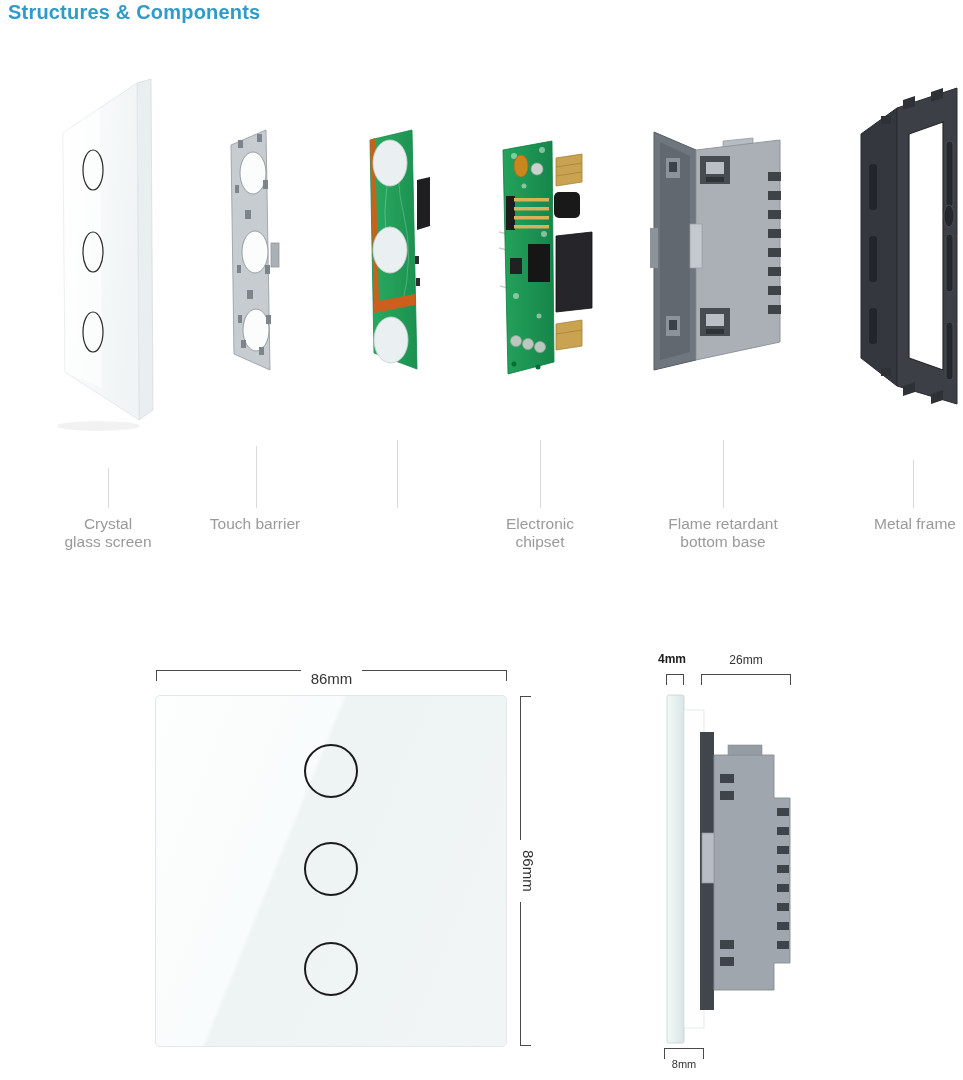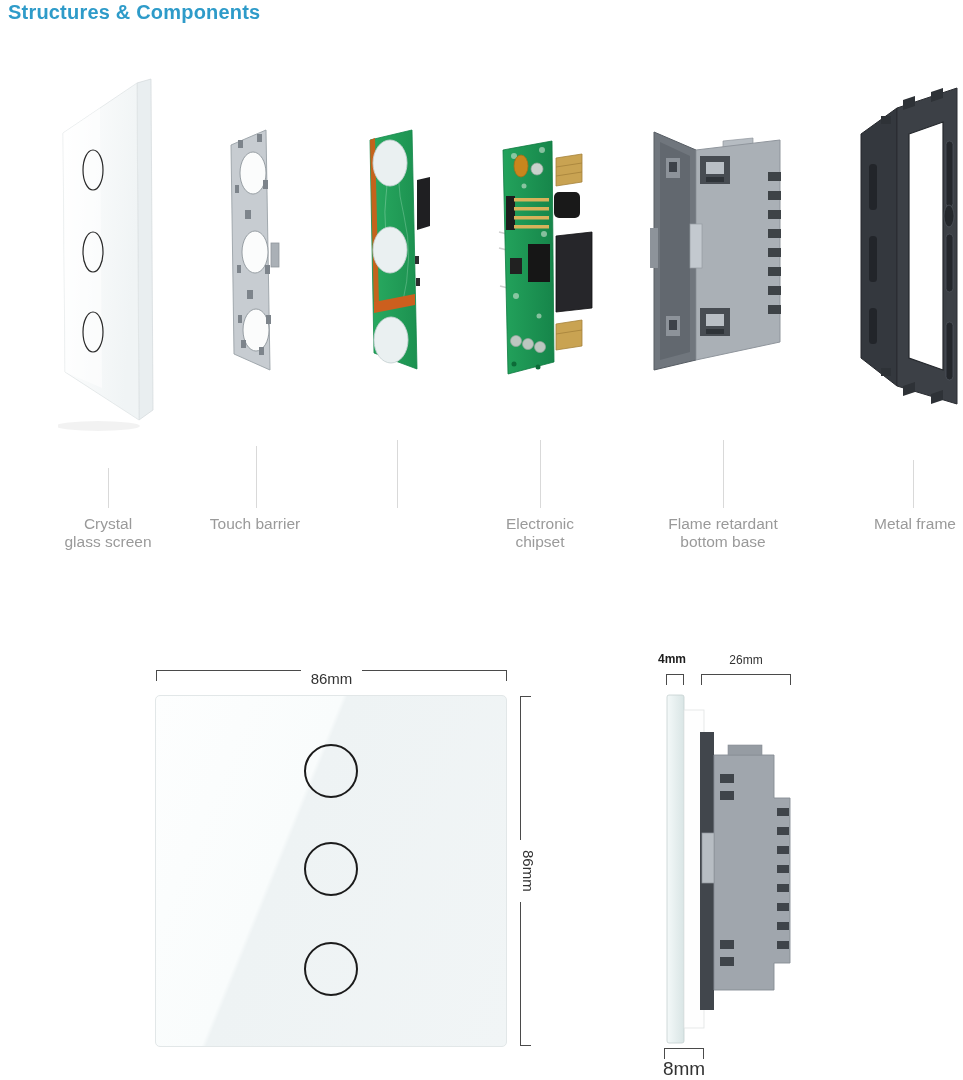--- a/index.html
+++ b/index.html
@@ -42,21 +42,21 @@
   .dim-vertical .tick{width:11px;height:1px;}
   .dim-vertical .dim-text{padding:10px 0;writing-mode:vertical-rl;}
   #dim-front-width{left:156px;top:670px;width:351px;height:14px;}
   #dim-front-height{left:520px;top:696px;width:14px;height:350px;}
   #dim-side-glass{left:666px;top:674px;width:18px;height:11px;}
   #dim-side-depth{left:701px;top:674px;width:90px;height:11px;}
   #dim-side-thickness{left:664px;top:1048px;width:40px;height:11px;}
   .dim-caption{position:absolute;color:var(--dimension,#333);text-align:center;white-space:nowrap;}
   #cap-4mm{left:641px;top:652px;width:62px;font-size:12px;font-weight:bold;color:#1d1d1d;}
   #cap-26mm{left:686px;top:653px;width:120px;font-size:12px;}
-  #cap-8mm{left:649px;top:1058px;width:70px;font-size:19px;}
+  #cap-8mm{left:649px;top:1058px;width:70px;font-size:11px;}
 </style>
 </head>
 <body>
 
 <div class="canvas">
 
   <h2 class="section-title" id="title-structures">Structures &amp; Components</h2>
 
   <svg class="comp-svg" style="left:58px;top:76px" width="135" height="360" viewBox="0 0 135 360">
     <defs>

